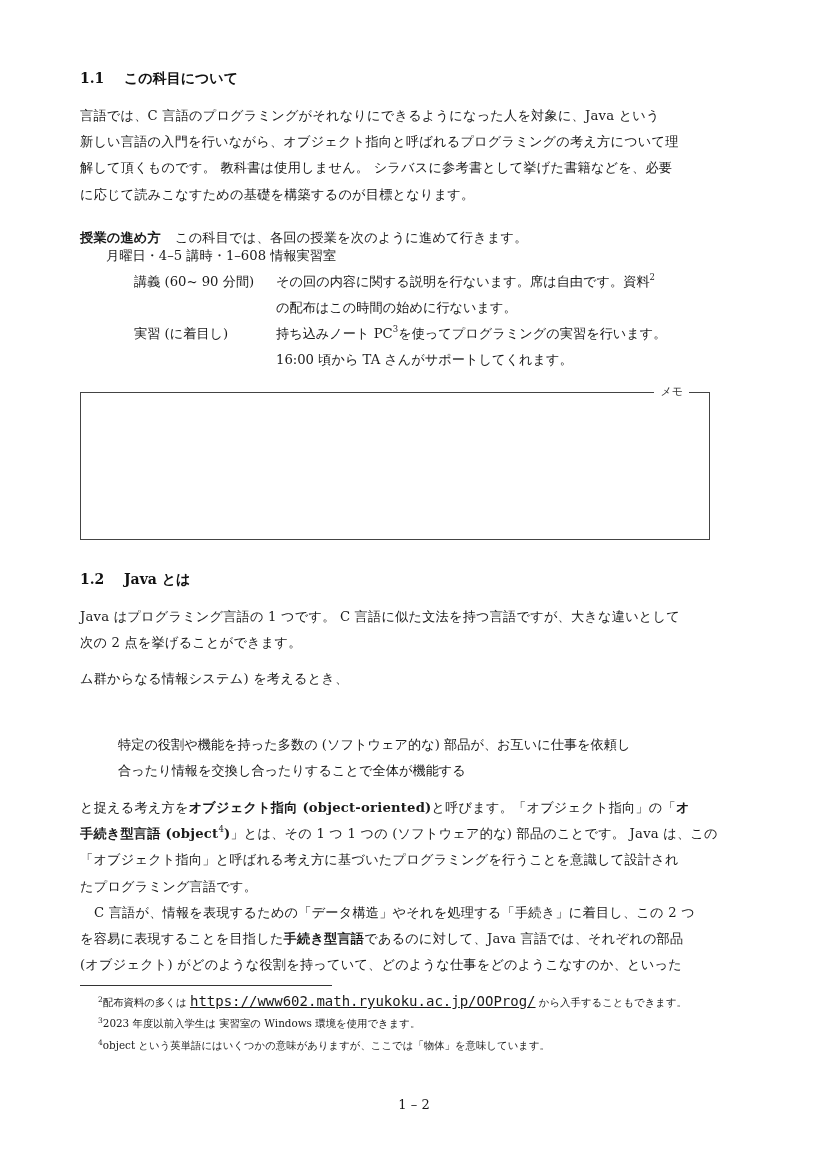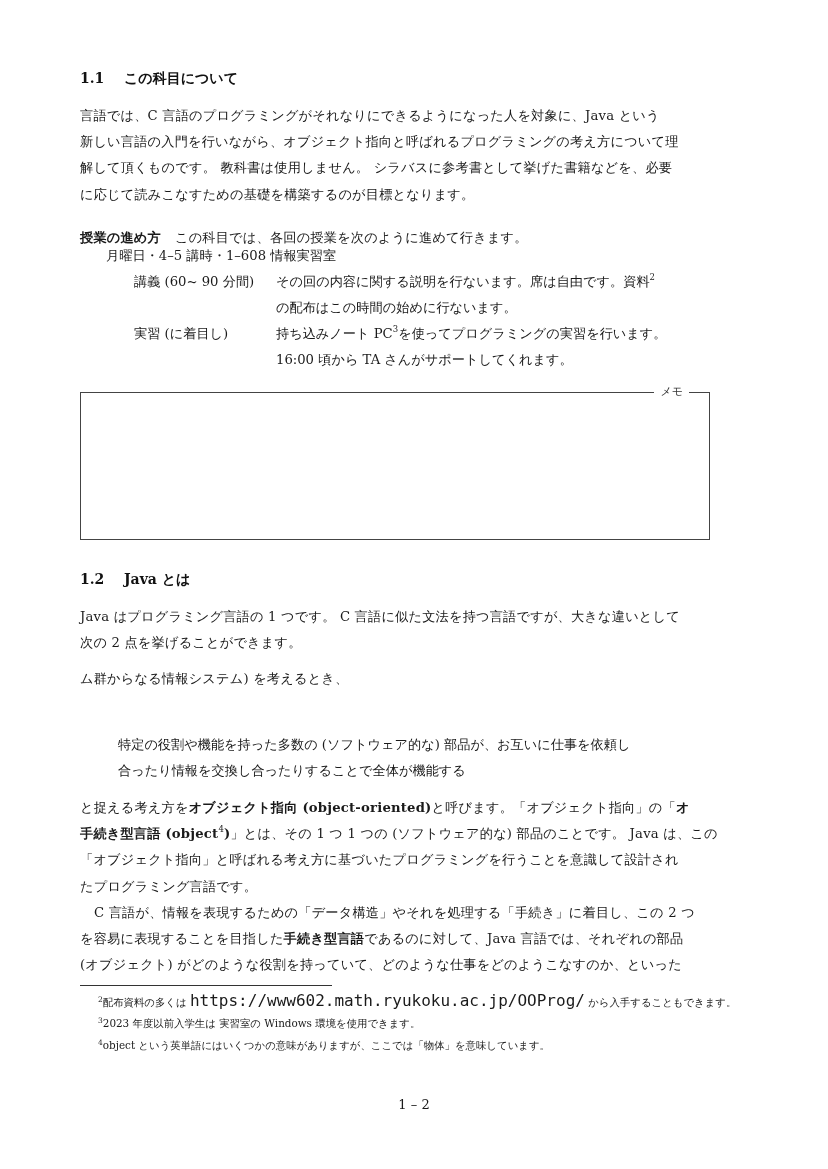--- a/index.html
+++ b/index.html
@@ -28,21 +28,21 @@
     position: absolute; left: 80px; top: 392px; width: 630px; height: 148px;
     border: 1px solid #444; box-sizing: border-box;
   }
   .memo-label {
     position: absolute; right: 20px; top: -9px; background: #fff;
     font-family: "DejaVu Sans", sans-serif; font-size: 11px; padding: 0 6px;
     color: #333;
   }
   .fn-rule { position: absolute; left: 80px; top: 985px; width: 252px; border-top: 1px solid #333; }
   .fn { position: absolute; left: 98px; font-size: 10.4px; line-height: 20px; white-space: nowrap; }
-  .mono { font-family: "DejaVu Sans Mono", "Liberation Mono", monospace; font-size: 16px; }
+  .mono { font-family: "DejaVu Sans Mono", "Liberation Mono", monospace; font-size: 14px; text-decoration: underline; }
   .fn sup { font-size: 7.5px; vertical-align: 4px; }
   .page-no { position: absolute; left: 0; width: 828px; top: 1097px; text-align: center; font-size: 13px; }
 </style>
 </head>
 <body>
 
 <div class="abs sec-title" style="left:80px; top:70px;">
   <span class="num">1.1</span><span class="ttl">この科目について</span>
 </div>
 

